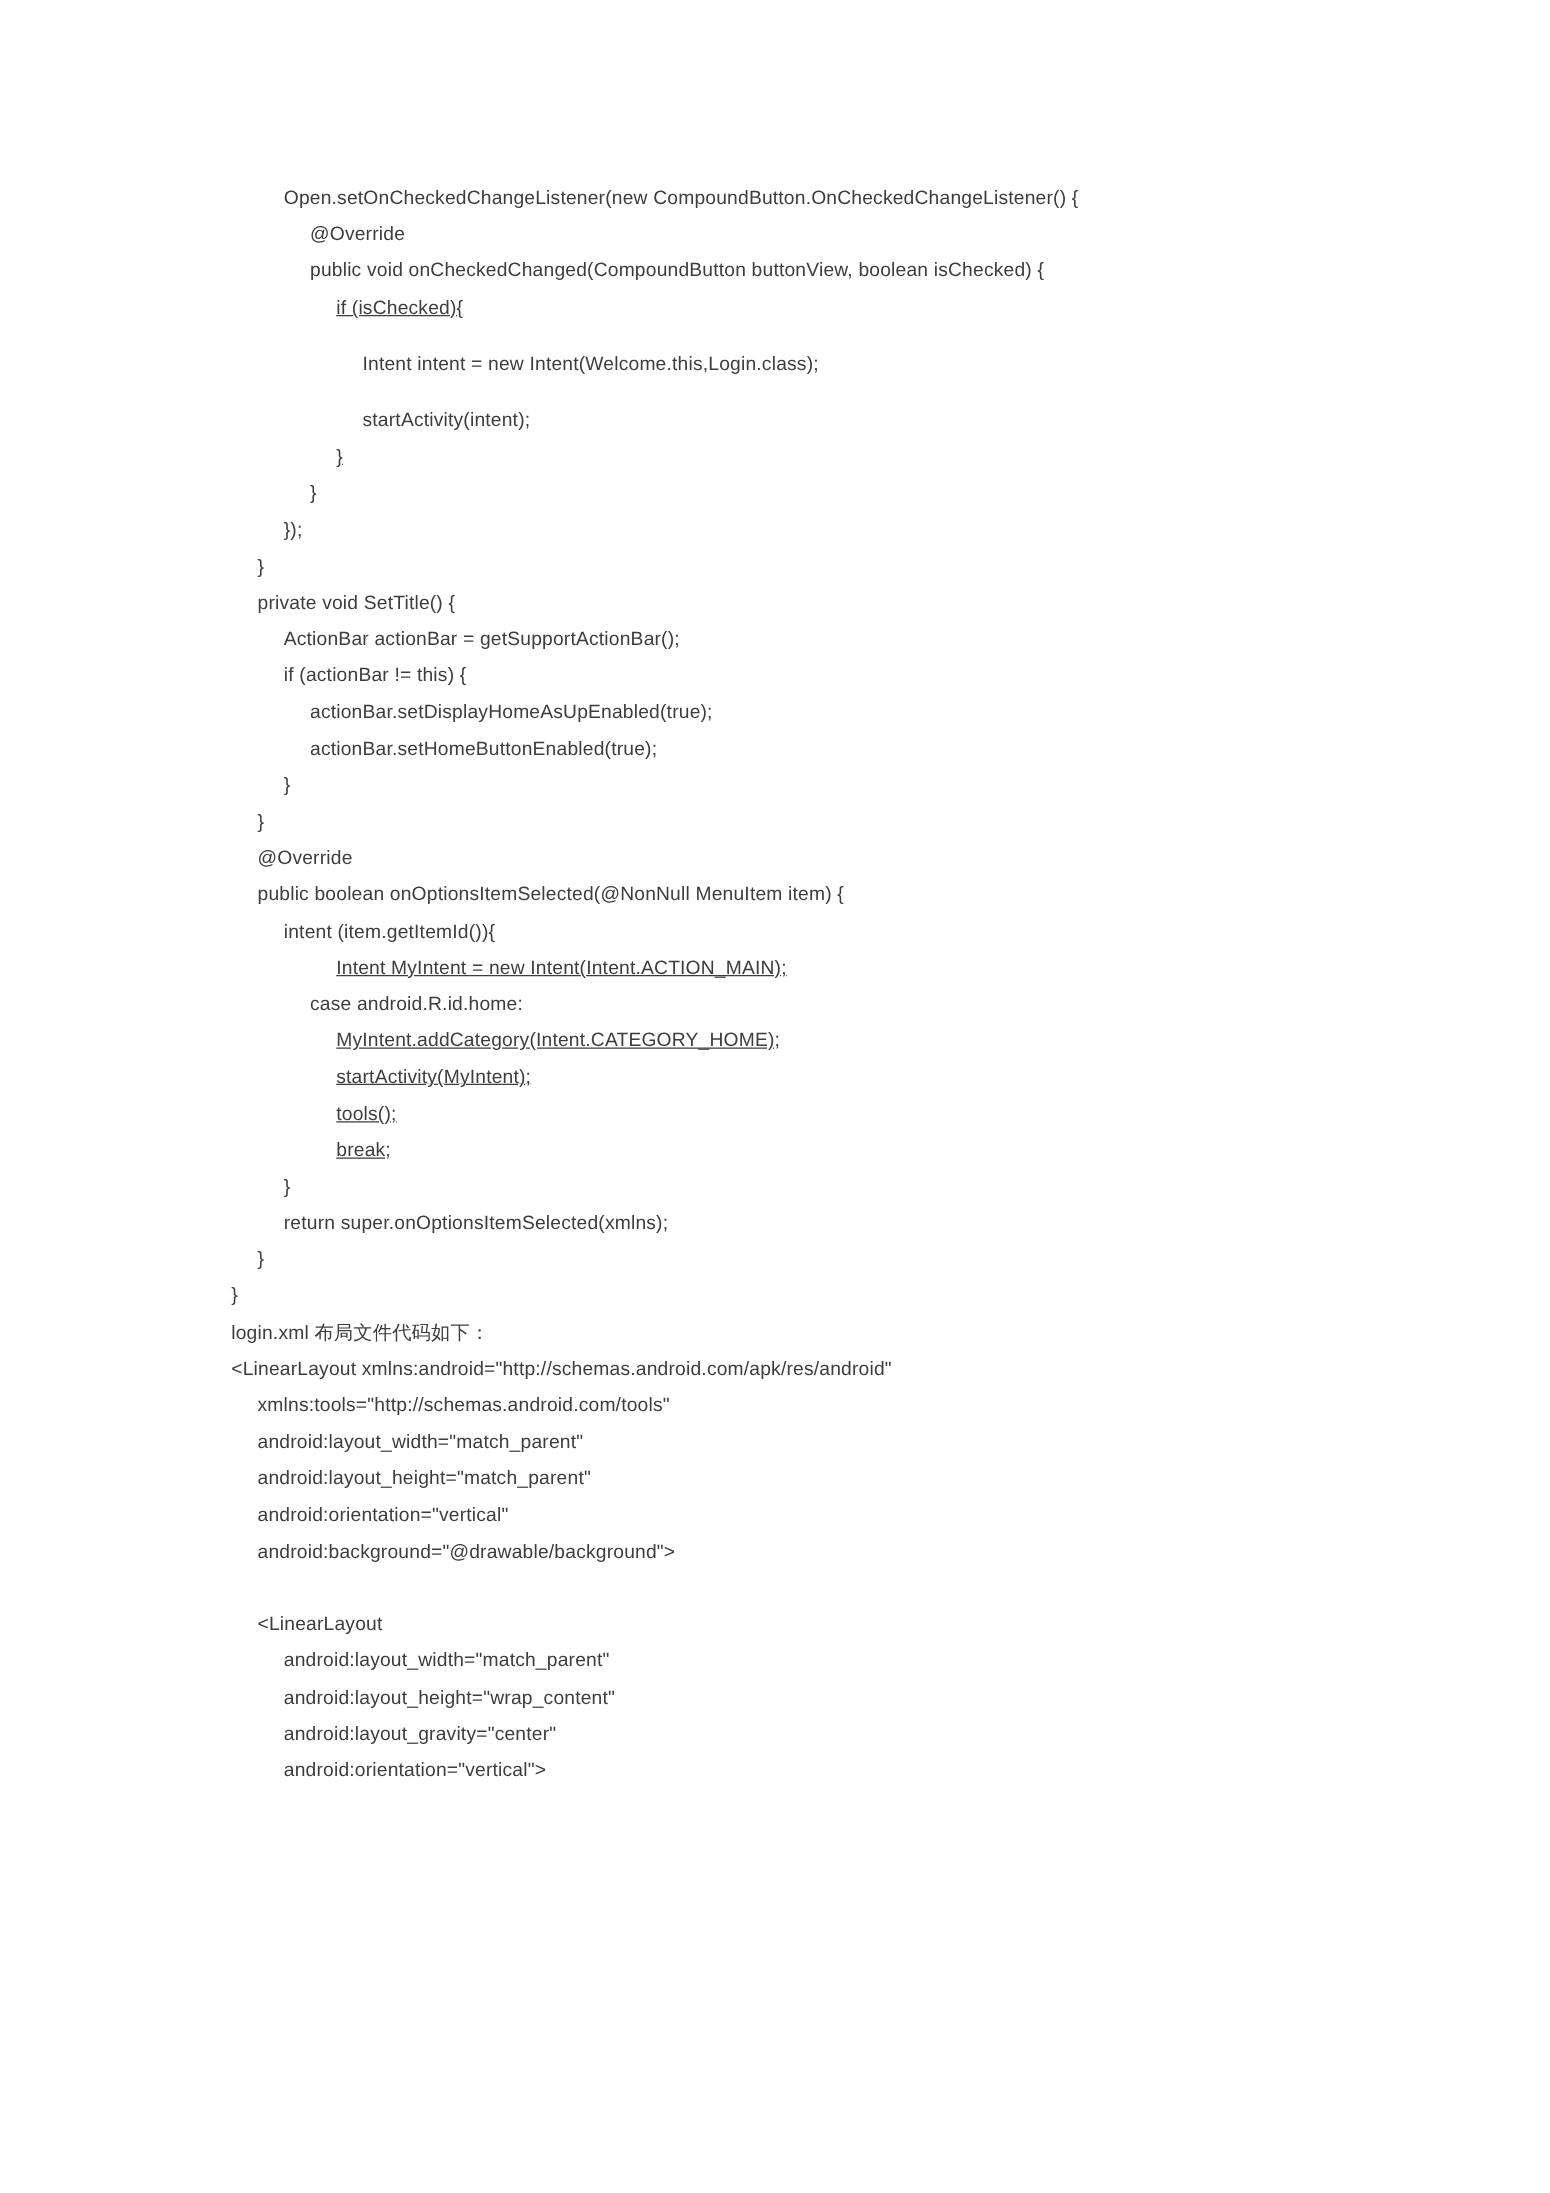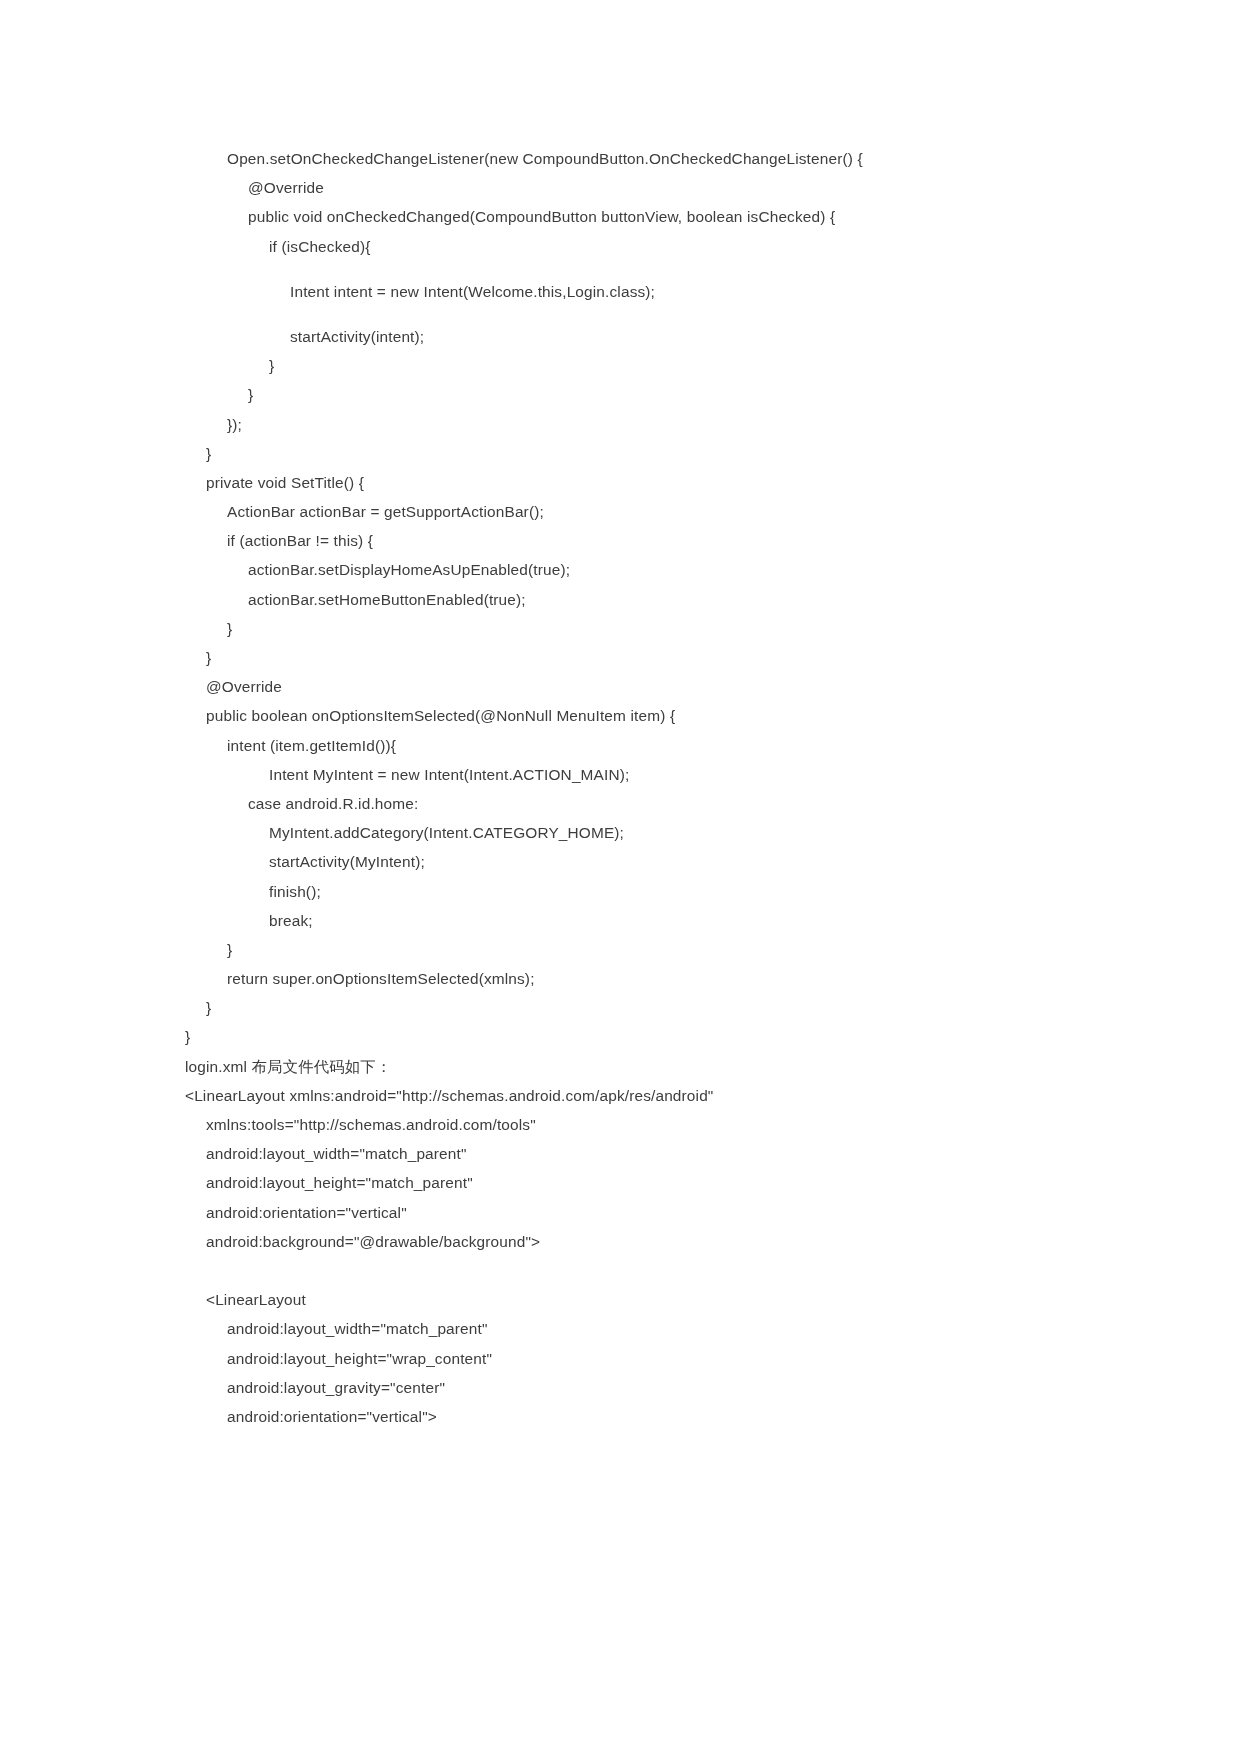--- a/index.html
+++ b/index.html
@@ -38,21 +38,21 @@
 
   .code-line.blank {
     height: 29.2px;
   }
 
   
   .i0 { padding-left: 0px; }
   .i1 { padding-left: 21px; }
   .i2 { padding-left: 42px; }
   .i3 { padding-left: 63px; }
-  .i4 { padding-left: 84px; }
+  .i4 { padding-left: 84px; text-decoration: underline; }
   .i5 { padding-left: 105px; margin-top: 16px; }
 </style>
 </head>
 <body>
 
 <div class="page">
   <div class="doc-body">
       <div class="code-line i2">Open.setOnCheckedChangeListener(new CompoundButton.OnCheckedChangeListener() {</div>
       <div class="code-line i3">@Override</div>
       <div class="code-line i3">public void onCheckedChanged(CompoundButton buttonView, boolean isChecked) {</div>
@@ -70,21 +70,21 @@
       <div class="code-line i3">actionBar.setHomeButtonEnabled(true);</div>
       <div class="code-line i2">}</div>
       <div class="code-line i1">}</div>
       <div class="code-line i1">@Override</div>
       <div class="code-line i1">public boolean onOptionsItemSelected(@NonNull MenuItem item) {</div>
       <div class="code-line i2">intent (item.getItemId()){</div>
       <div class="code-line i4">Intent MyIntent = new Intent(Intent.ACTION_MAIN);</div>
       <div class="code-line i3">case android.R.id.home:</div>
       <div class="code-line i4">MyIntent.addCategory(Intent.CATEGORY_HOME);</div>
       <div class="code-line i4">startActivity(MyIntent);</div>
-      <div class="code-line i4">finish();</div>
+      <div class="code-line i4">tools();</div>
       <div class="code-line i4">break;</div>
       <div class="code-line i2">}</div>
       <div class="code-line i2">return super.onOptionsItemSelected(xmlns);</div>
       <div class="code-line i1">}</div>
       <div class="code-line i0">}</div>
       <div class="code-line i0">login.xml 布局文件代码如下：</div>
       <div class="code-line i0">&lt;LinearLayout xmlns:android="http://schemas.android.com/apk/res/android"</div>
       <div class="code-line i1">xmlns:tools="http://schemas.android.com/tools"</div>
       <div class="code-line i1">android:layout_width="match_parent"</div>
       <div class="code-line i1">android:layout_height="match_parent"</div>

